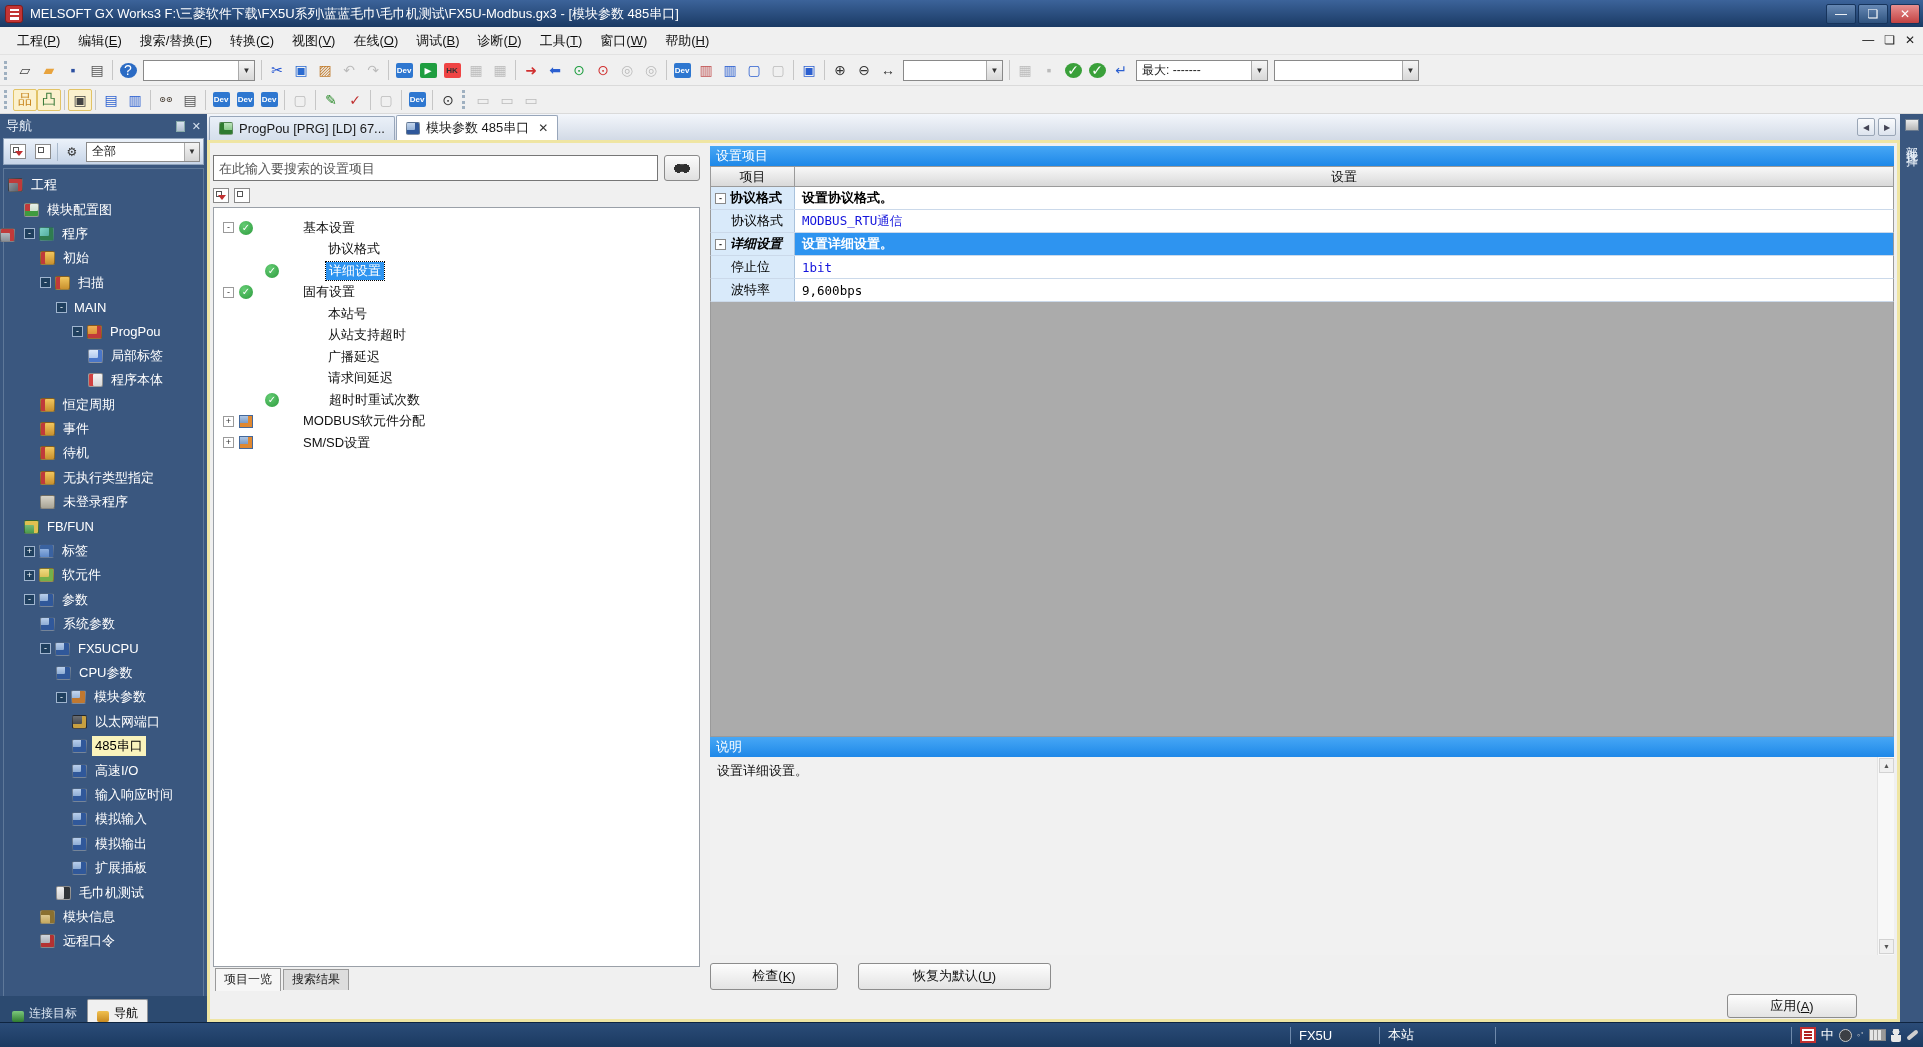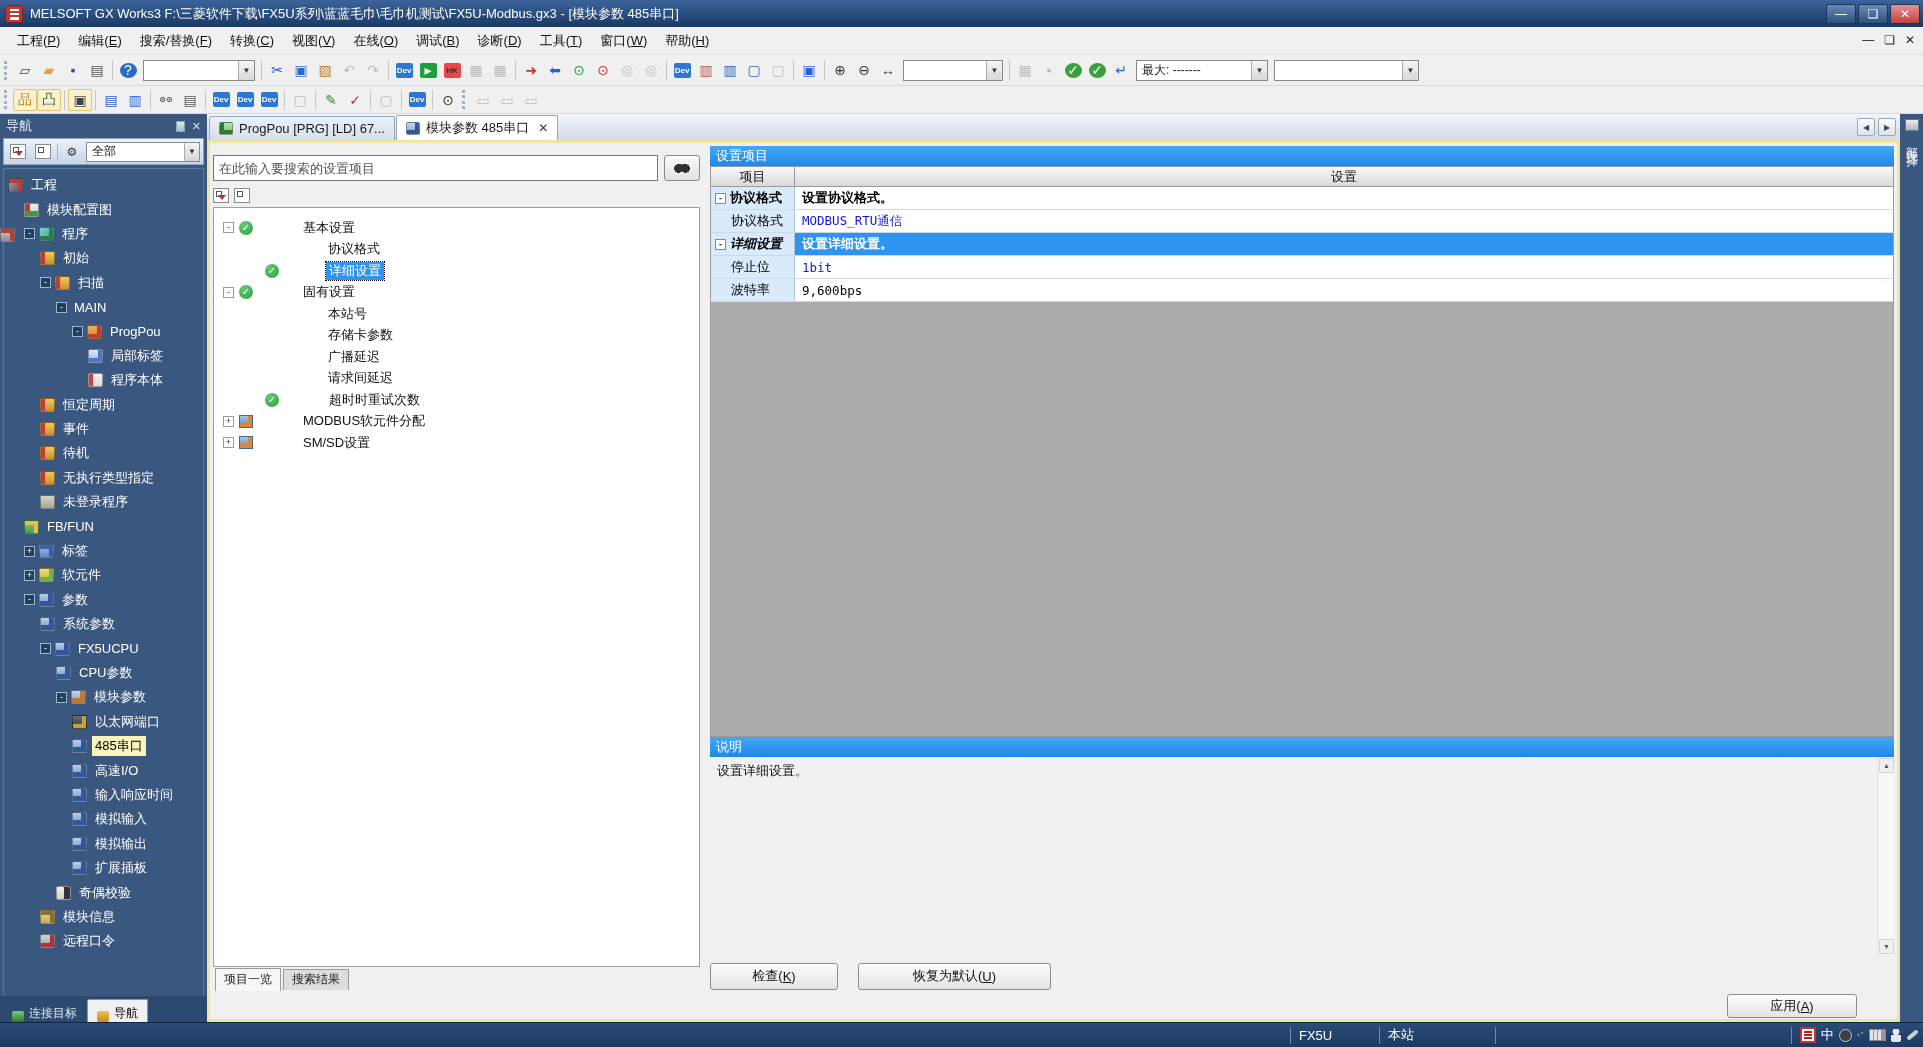--- a/index.html
+++ b/index.html
@@ -623,21 +623,21 @@
           <span class="nav-label">模拟输出</span>
         </div>
         <div class="nav-row">
           <span style="flex: 0 0 auto; width: 68px;"></span>
           <span class="nico par"></span>
           <span class="nav-label">扩展插板</span>
         </div>
         <div class="nav-row">
           <span style="flex: 0 0 auto; width: 52px;"></span>
           <span class="nico sd"></span>
-          <span class="nav-label">奇偶校验</span>
+          <span class="nav-label">毛巾机测试</span>
         </div>
         <div class="nav-row">
           <span style="flex: 0 0 auto; width: 36px;"></span>
           <span class="nico info"></span>
           <span class="nav-label">模块信息</span>
         </div>
         <div class="nav-row">
           <span style="flex: 0 0 auto; width: 36px;"></span>
           <span class="nico key"></span>
           <span class="nav-label">远程口令</span>
@@ -712,21 +712,21 @@
               <span class="lt-exp">-</span>
               <span class="lt-check">✓</span>
               <span class="lt-label">固有设置</span>
             </div>
             <div class="lt-row">
               <span style="flex: 0 0 auto; width: 64px;"></span>
               <span class="lt-label">本站号</span>
             </div>
             <div class="lt-row">
               <span style="flex: 0 0 auto; width: 64px;"></span>
-              <span class="lt-label">存储卡参数</span>
+              <span class="lt-label">从站支持超时</span>
             </div>
             <div class="lt-row">
               <span style="flex: 0 0 auto; width: 64px;"></span>
               <span class="lt-label">广播延迟</span>
             </div>
             <div class="lt-row">
               <span style="flex: 0 0 auto; width: 64px;"></span>
               <span class="lt-label">请求间延迟</span>
             </div>
             <div class="lt-row">

